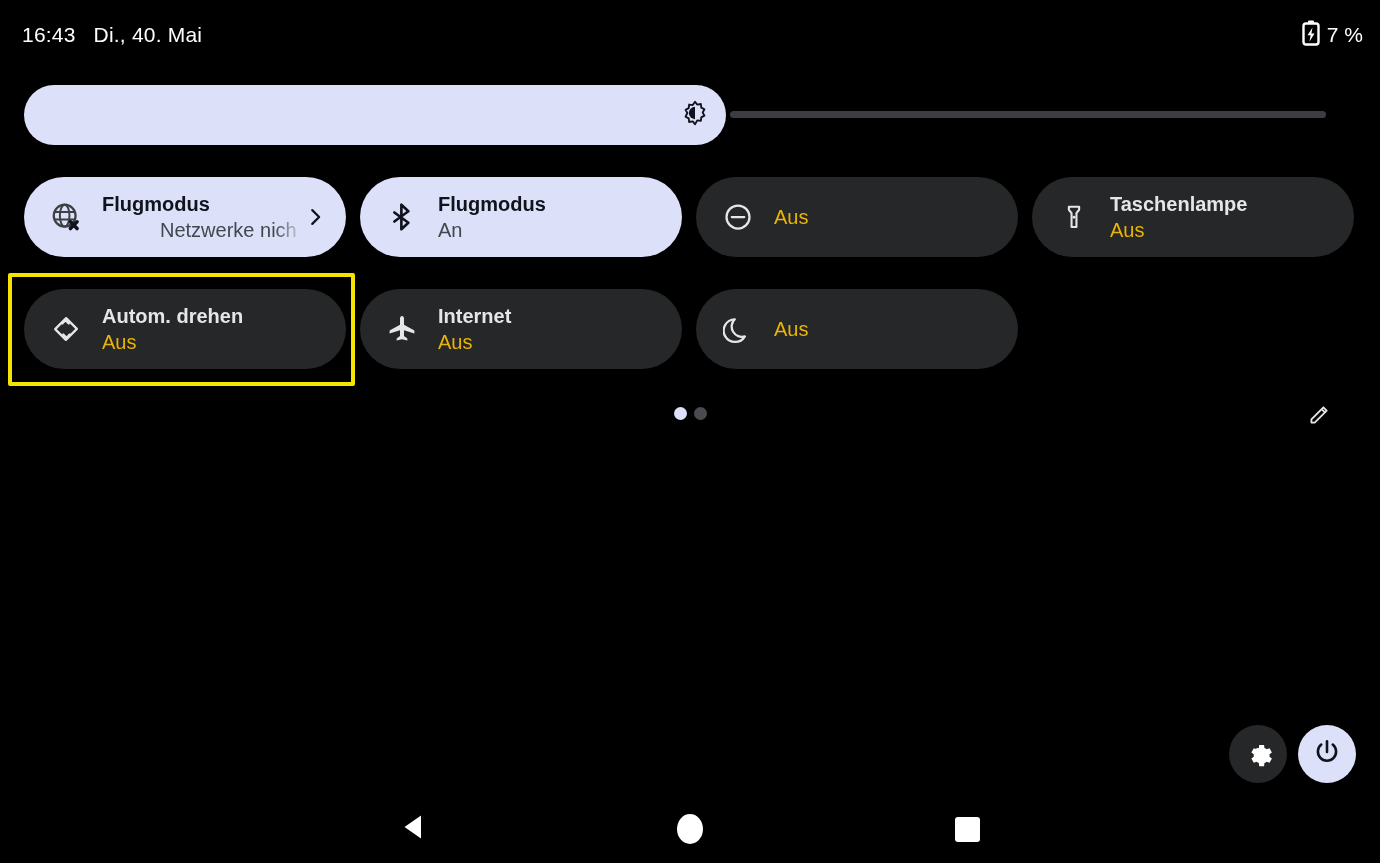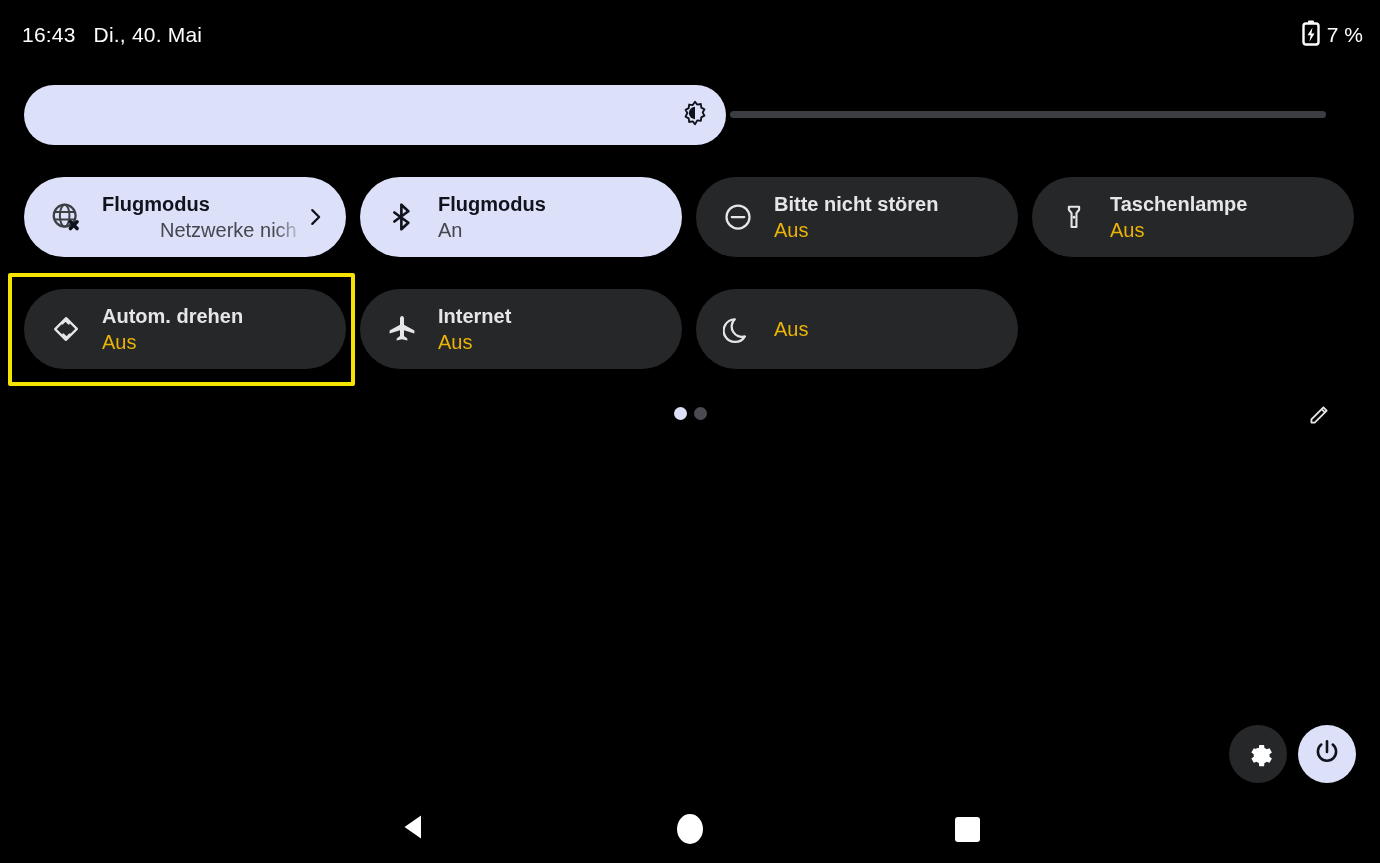--- a/index.html
+++ b/index.html
@@ -316,21 +316,20 @@
   </div>
 
   <div class="tile inactive">
     <span class="tile-icon">
       <svg width="30" height="30" viewBox="0 0 24 24">
         <circle cx="12" cy="12" r="9.2" fill="none" stroke="#E6E6E8" stroke-width="1.8"></circle>
         <path d="M7 12h10" stroke="#E6E6E8" stroke-width="1.8" stroke-linecap="round"></path>
       </svg>
     </span>
     <div class="tile-text">
-      <span class="tile-title">Bitte nicht stören</span>
       <span class="tile-sub">Aus</span>
     </div>
   </div>
 
   <div class="tile inactive">
     <span class="tile-icon">
       <svg width="28" height="28" viewBox="0 0 24 24">
         <path d="M7.6 3.2h8.8v2.6l-2.3 2.9v11.9h-4.2V8.7L7.6 5.8z" fill="none" stroke="#E6E6E8" stroke-width="1.8" stroke-linejoin="round"></path>
         <circle cx="12" cy="12.2" r="1.2" fill="#E6E6E8"></circle>
       </svg>

